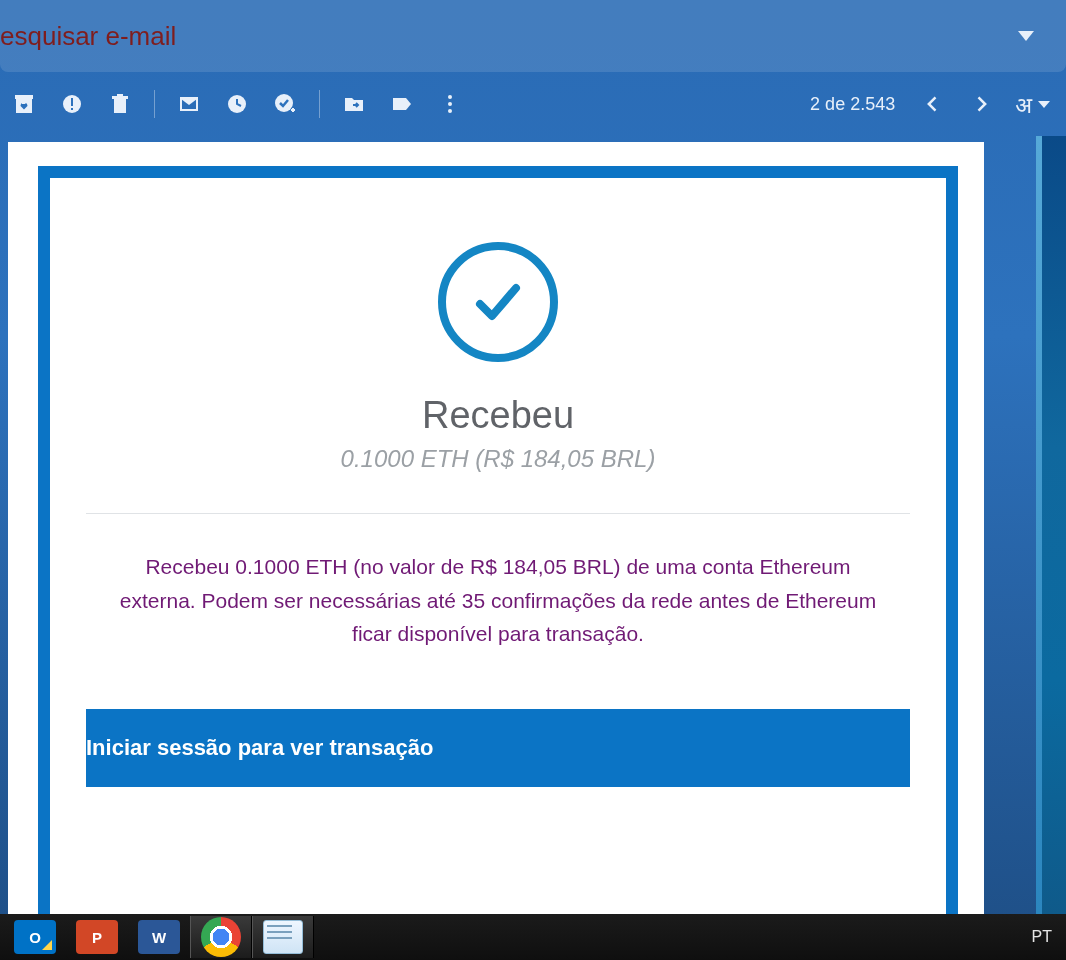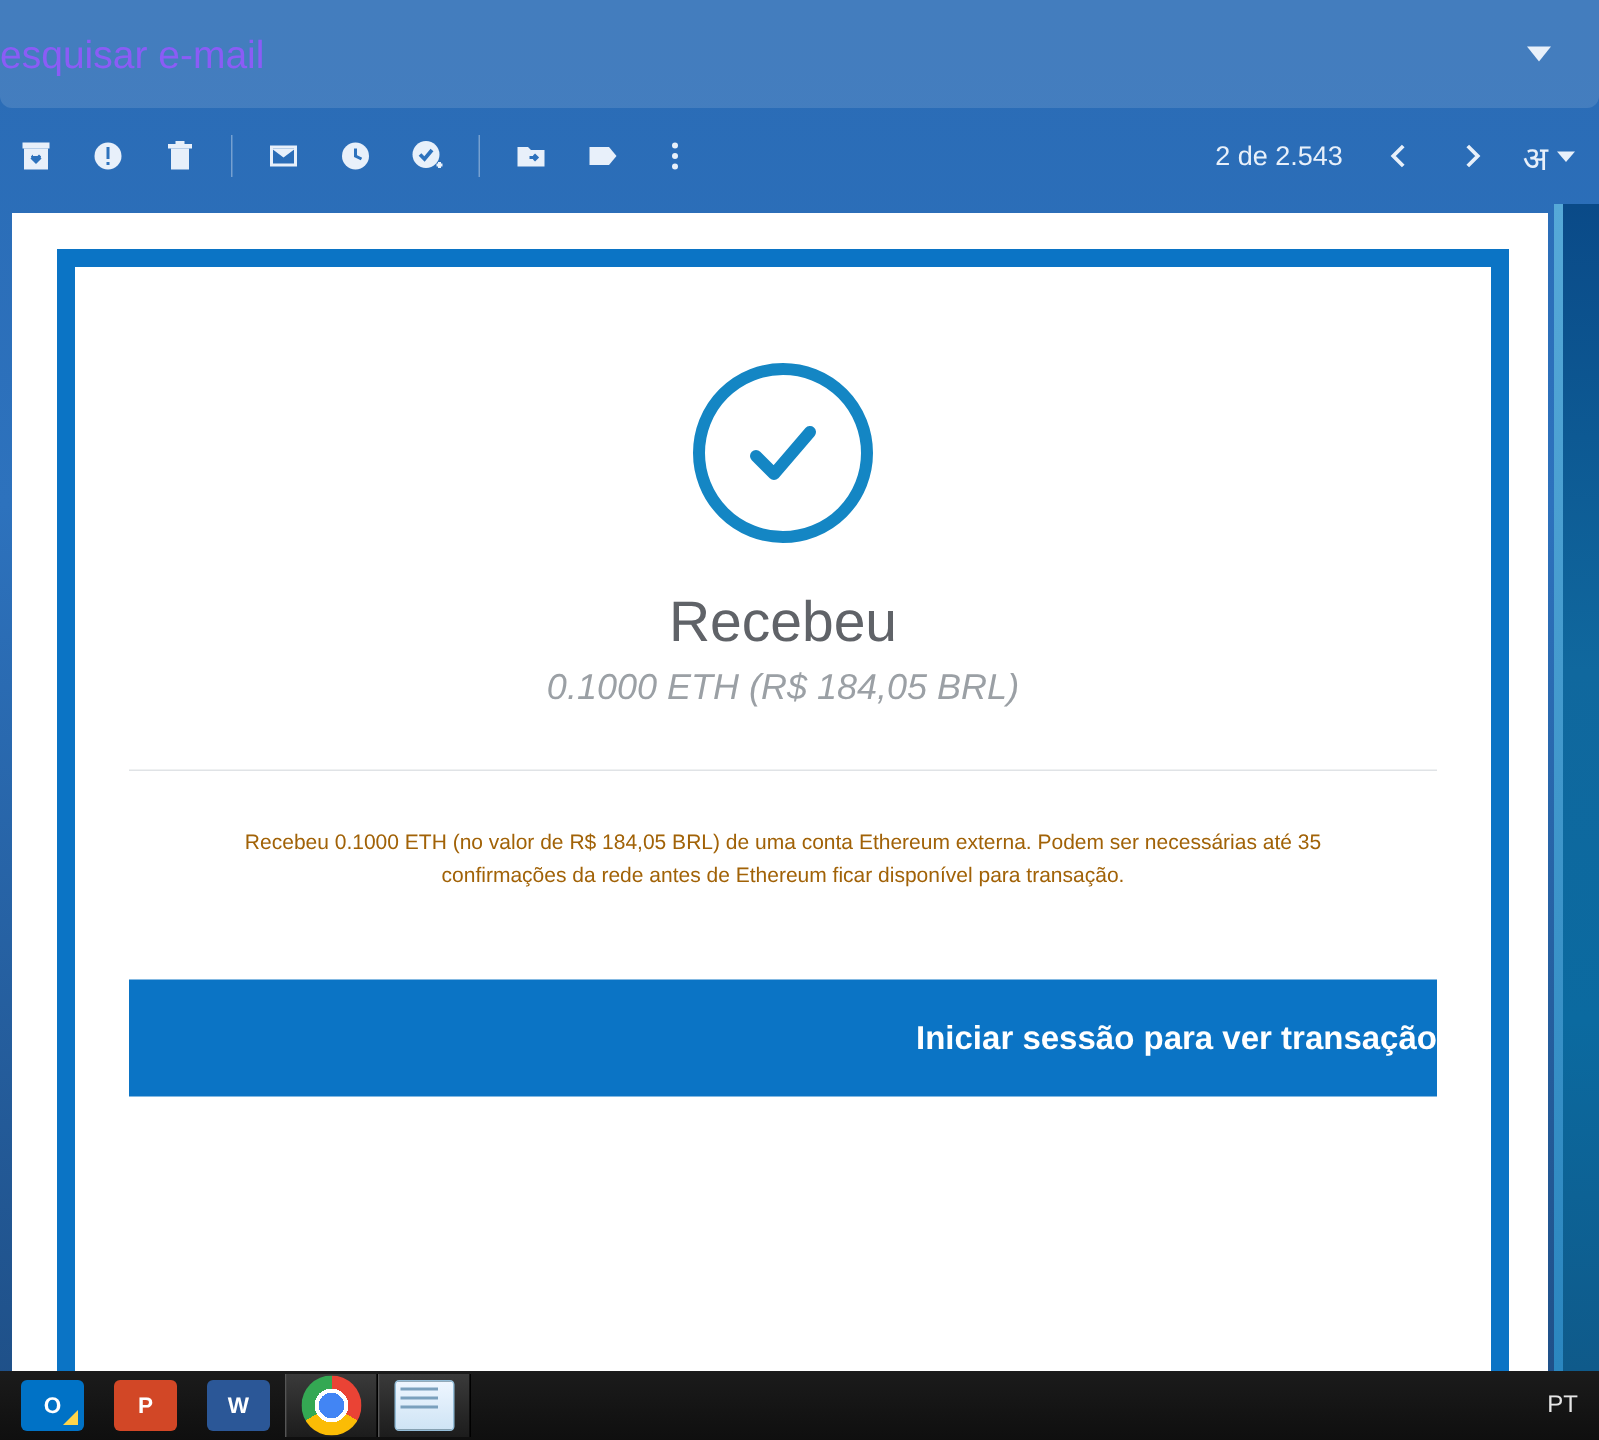--- a/index.html
+++ b/index.html
@@ -8,21 +8,21 @@
     background: linear-gradient(180deg, #2a6bb5 0%, #2d72bd 35%, #1e4e85 100%);
     display: flex; flex-direction: column;
   }
   
   .searchbar {
     height: 72px;
     background: rgba(255,255,255,0.12);
     border-radius: 0 0 8px 8px;
     display: flex; align-items: center;
     padding: 0 24px 0 0;
-    color: #8b5cf6;
+    color: #7f1d1d;
     justify-content: space-between;
   }
   .searchbar .search-text { font-size: 26px; padding-left: 0; }
   .searchbar .chev {
     width: 0; height: 0;
     border-left: 8px solid transparent;
     border-right: 8px solid transparent;
     border-top: 10px solid #e8f0fa;
     margin-right: 8px;
   }
@@ -61,20 +61,21 @@
     border-right: 6px solid transparent;
     border-top: 7px solid #e8f0fa;
   }
 
   
   .content {
     flex: 1;
     position: relative;
     padding: 0;
     display: flex;
+    gap: 48px;
   }
   .panel-outer {
     margin: 6px 4px 0 8px;
     background: #ffffff;
     flex: 1;
     display: flex; flex-direction: column;
     position: relative;
     overflow: hidden;
   }
   .right-strip {
@@ -108,32 +109,32 @@
     border-radius: 50%;
     display: flex; align-items: center; justify-content: center;
     color: #1486c4;
     margin-bottom: 32px;
   }
   .check-circle svg { width: 60px; height: 60px; stroke: #1486c4; fill: none; stroke-width: 8; stroke-linecap: round; stroke-linejoin: round; }
   .recebeu-title { font-size: 38px; color: #606368; font-weight: 400; }
   .recebeu-sub { font-size: 24px; color: #9ba0a5; margin-top: 8px; font-style: italic; }
   .hr { width: 100%; height: 1px; background: #e0e3e6; margin: 40px 0 36px 0; }
   .recebeu-desc {
-    font-size: 14px; color: #a16207; line-height: 1.6;
+    font-size: 21px; color: #701a75; line-height: 1.6;
     max-width: 760px;
   }
   .cta {
     margin-top: 58px;
     width: 100%;
     background: #0b74c5;
     color: #ffffff;
     font-size: 22px;
     font-weight: 600;
     padding: 26px 0;
-    text-align: right;
+    text-align: left;
     cursor: pointer;
     border: none;
   }
 
   
   .taskbar {
     height: 46px;
     background: linear-gradient(180deg, #1b1b1b 0%, #0f0f0f 100%);
     display: flex; align-items: center;
     padding: 0 4px;

